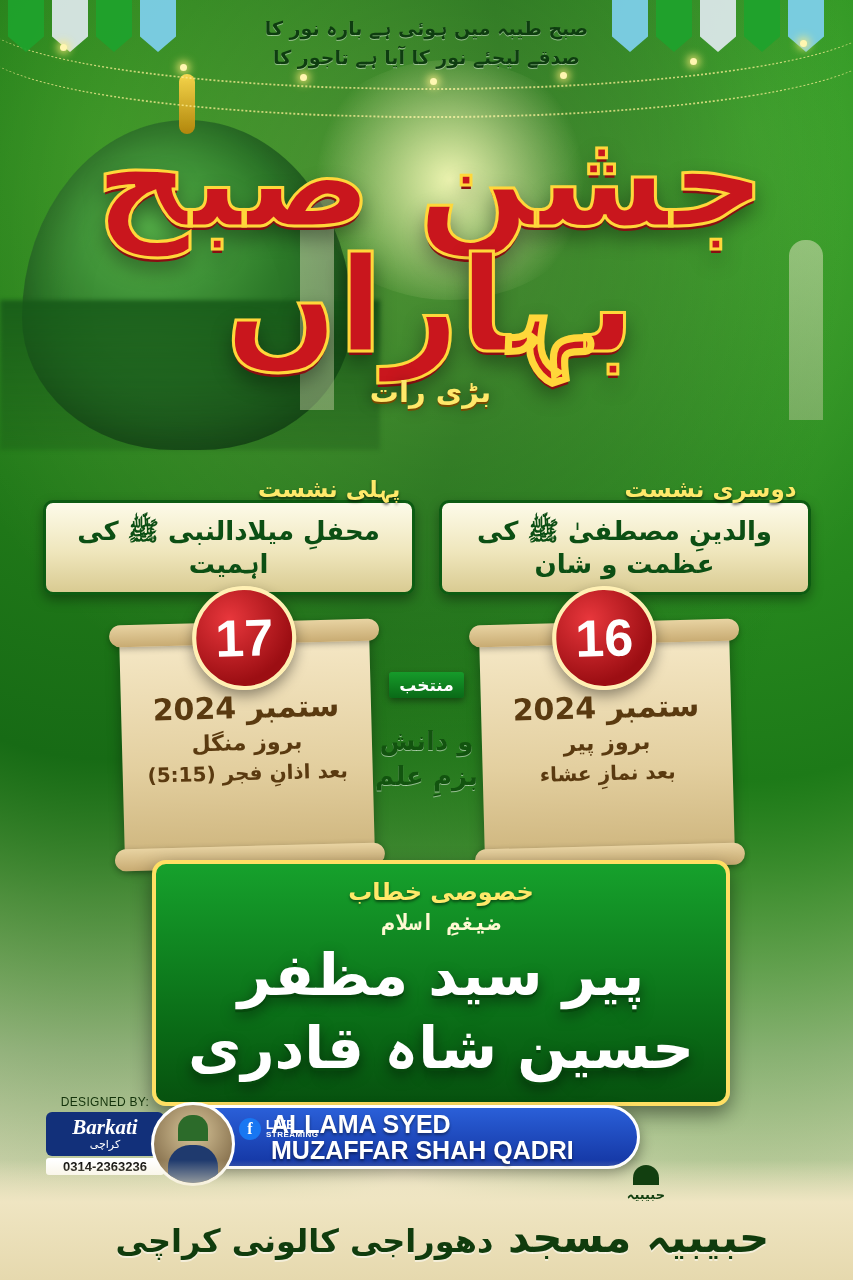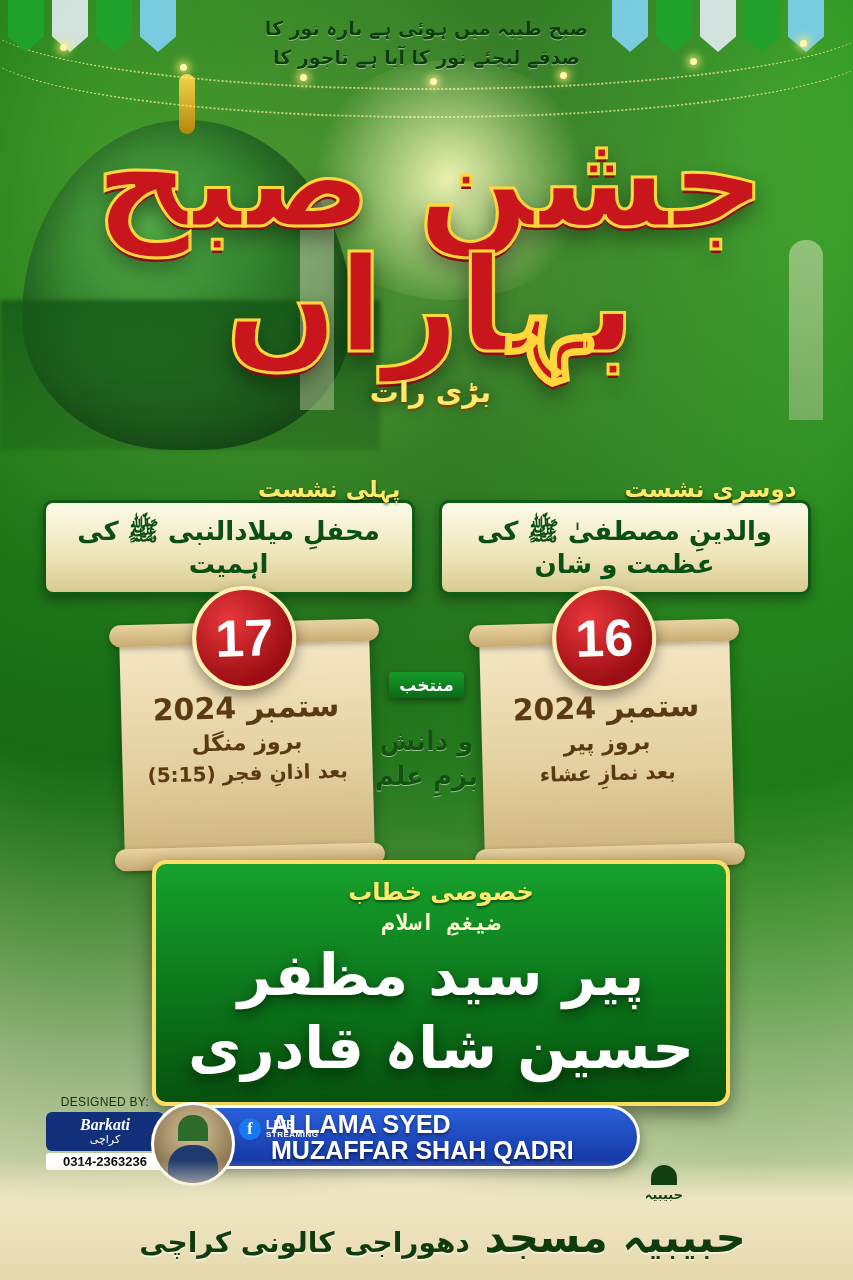--- a/index.html
+++ b/index.html
@@ -200,21 +200,21 @@
   }
   .designer .dlabel{
     font-size:12px;font-weight:normal;color:#14330b;letter-spacing:.3px;
   }
   .designer .dbox{
     margin-top:3px;background:#12307a;border-radius:6px;padding:5px 4px;
     color:#fff;
   }
   .designer .dname{
     font-family:"Liberation Serif", serif;font-style:italic;
-    font-size:16px;font-weight:bold;line-height:1;
+    font-size:21px;font-weight:bold;line-height:1;
   }
   .designer .durdu{
     font-family:"DejaVu Sans", sans-serif;font-size:11px;direction:rtl;
   }
   .designer .dphone{
     margin-top:2px;background:#fff;color:#000;border-radius:3px;
     font-size:13px;font-weight:bold;padding:1px 0;
   }
   
   .livebar{
@@ -250,35 +250,35 @@
     color:#ffffff;font-weight:bold;font-size:25px;line-height:1.05;
     text-shadow:0 2px 3px rgba(0,0,0,.45);
     padding-left:22px;
   }
   
   .footer{
     position:absolute;left:0;bottom:0;width:853px;height:120px;
     background:linear-gradient(180deg,rgba(240,232,200,0) 0%,#efe5c2 35%,#e6d9ae 100%);
   }
   .foot-logo{
-    position:absolute;right:170px;bottom:78px;text-align:center;direction:rtl;
+    position:absolute;right:188px;bottom:78px;text-align:center;direction:rtl;
     font-family:"DejaVu Sans", sans-serif;font-size:13px;color:#123f10;font-weight:bold;
   }
   .foot-logo .dome-ico{
     width:26px;height:20px;margin:0 auto 2px;border-radius:13px 13px 0 0;
     background:#123f10;
   }
   .foot-name{
     position:absolute;left:0;bottom:18px;width:853px;text-align:center;direction:rtl;
     font-family:"DejaVu Sans", sans-serif;font-weight:bold;
     font-size:42px;color:#103c0d;
     text-shadow:0 2px 0 rgba(255,255,255,.5);
   }
   .foot-addr{
-    font-size:28px;
+    font-size:32px;
     margin-left:32px;
   }
   .glow{
     position:absolute;border-radius:50%;pointer-events:none;
     background:radial-gradient(circle,rgba(255,255,190,.9),rgba(255,255,160,0) 70%);
   }
 </style>
 </head>
 <body>
 

